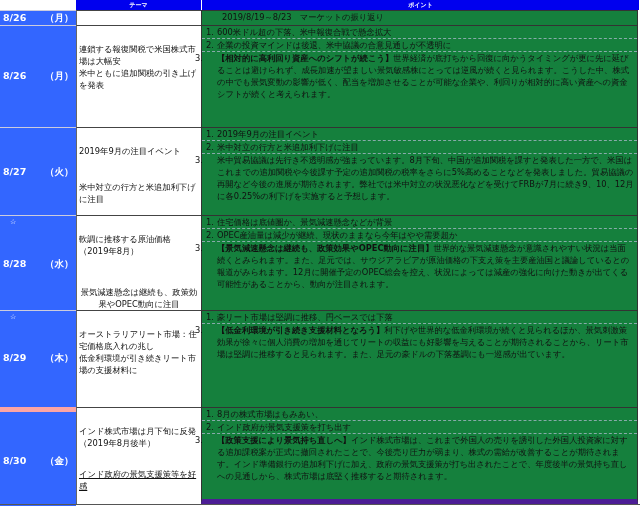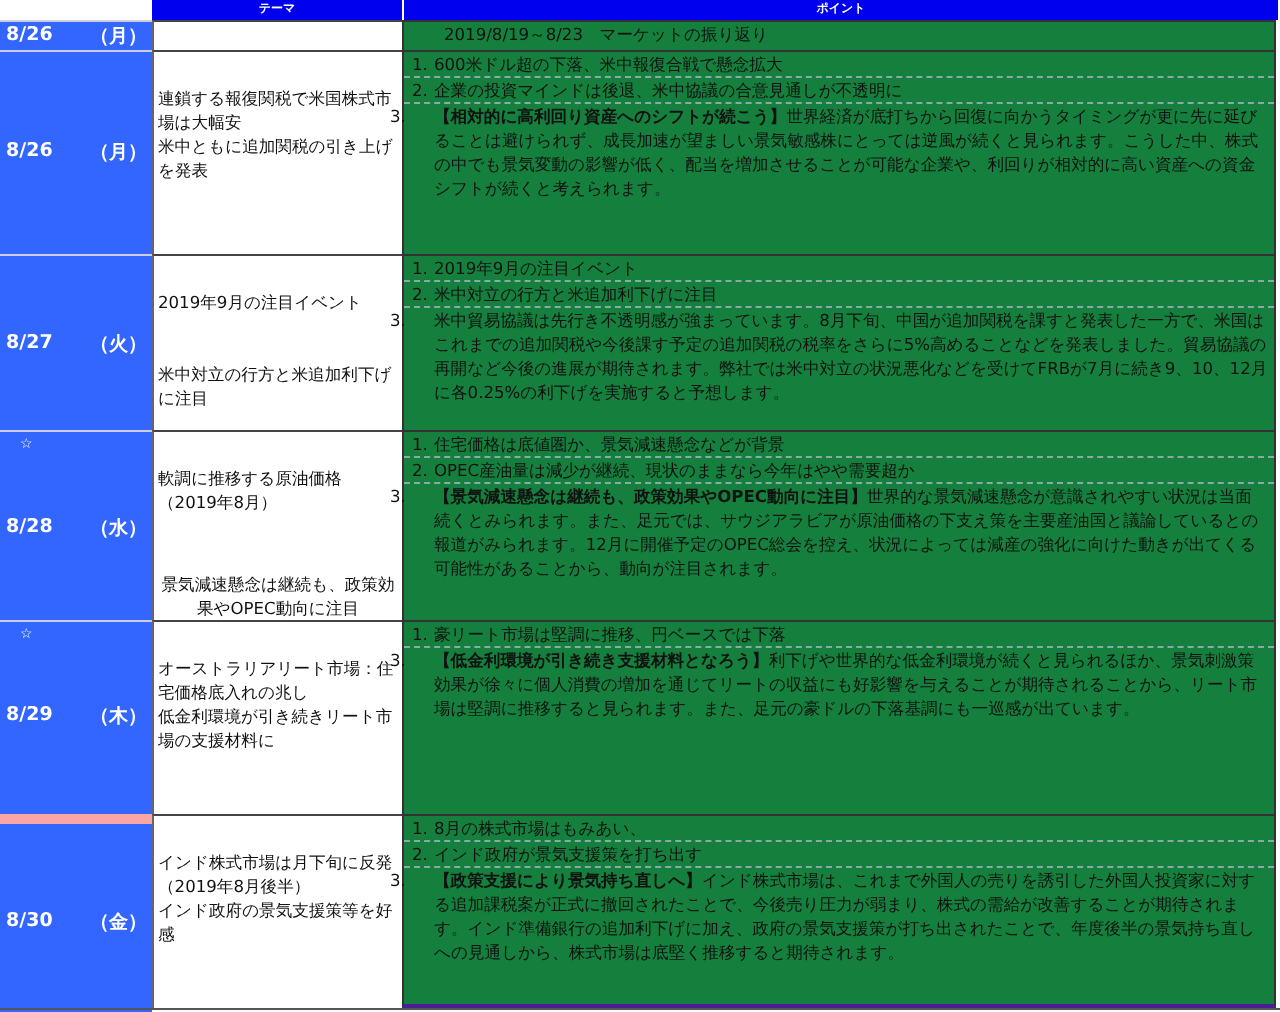--- a/index.html
+++ b/index.html
@@ -111,23 +111,23 @@
     </div>
   </div>
 
   <div class="row" style="top:407px;height:97px;">
     <div class="date" style="height:97px;border-top:5px solid #fca5a5;">
       <span class="d" style="top:43px;">8/30</span>
       <span class="w" style="top:43px;">（金）</span>
     </div>
     <div class="theme" style="height:97px;">
       <div>インド株式市場は月下旬に反発（2019年8月後半）</div>
-      <div style="margin-top:0;">インド政府の景気支援策等を好感</div>
+      <div style="margin-top:19px;text-decoration:underline;">インド政府の景気支援策等を好感</div>
     </div>
-    <div class="points" style="height:97px;border-bottom:2px solid #4c1d95;">
+    <div class="points" style="height:97px;border-bottom:5px solid #4c1d95;">
       <div class="pt"><span class="n">1.</span><span>8月の株式市場はもみあい、</span></div>
       <div class="pt"><span class="n">2.</span><span>インド政府が景気支援策を打ち出す</span></div>
       <div class="pt multi last"><span class="n">3.</span><span class="b">【政策支援により景気持ち直しへ】</span><span>インド株式市場は、これまで外国人の売りを誘引した外国人投資家に対する追加課税案が正式に撤回されたことで、今後売り圧力が弱まり、株式の需給が改善することが期待されます。インド準備銀行の追加利下げに加え、政府の景気支援策が打ち出されたことで、年度後半の景気持ち直しへの見通しから、株式市場は底堅く推移すると期待されます。</span></div>
     </div>
   </div>
 
   <div style="position:absolute;left:0;top:504px;width:640px;height:1px;background:#555;"></div>
 </div>
 
 </body></html>

